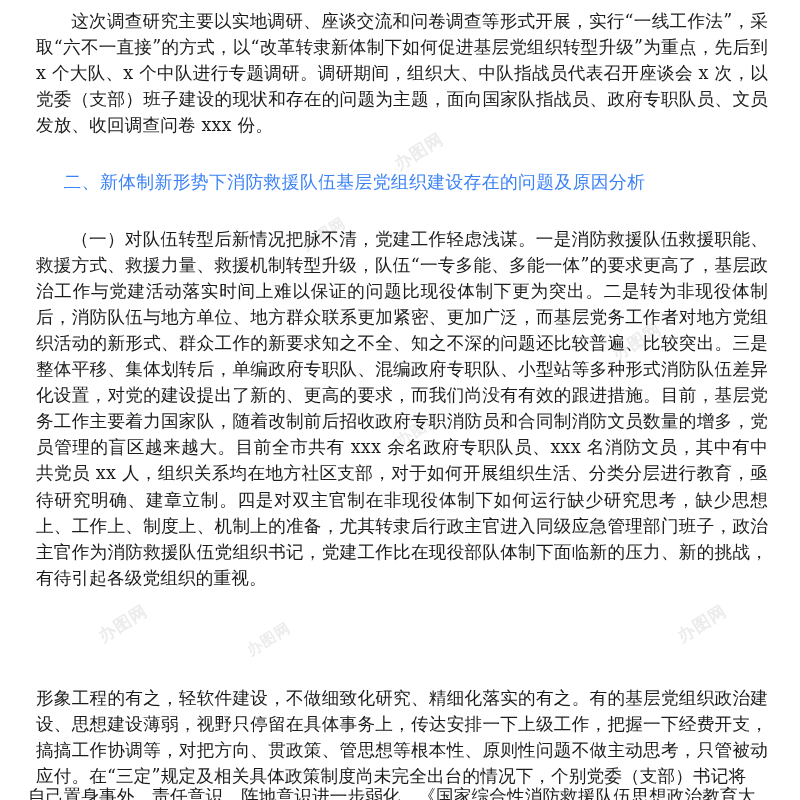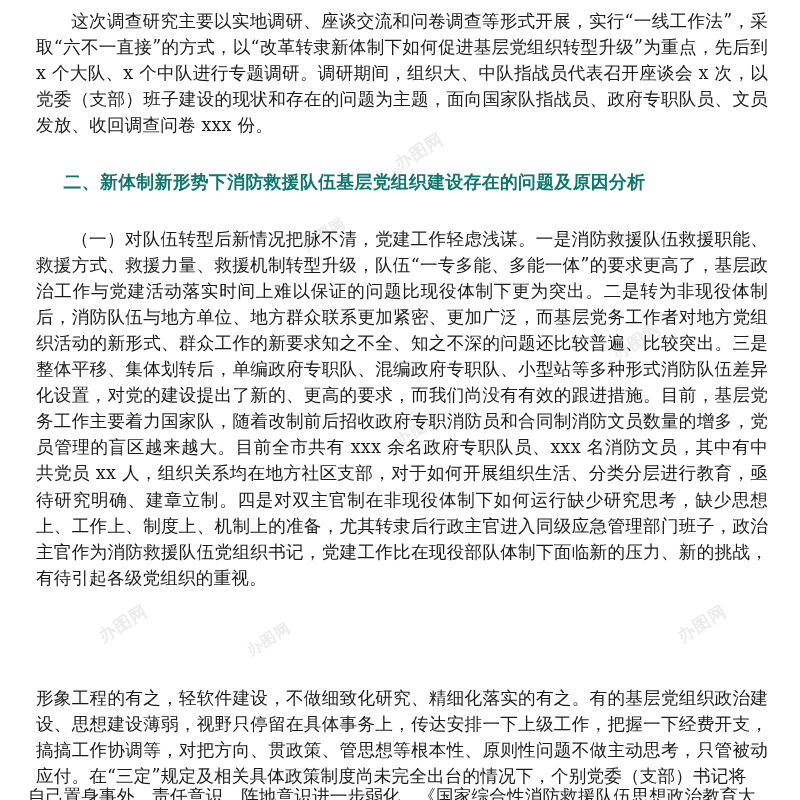--- a/index.html
+++ b/index.html
@@ -63,24 +63,24 @@
     text-indent: 2em;
     -webkit-font-smoothing: antialiased;
   }
 
   p.para.flush { text-indent: 0; }
 
   
   p.heading {
     margin: 0;
     padding: 0;
-    color: #0f766e;
+    color: #3b82f6;
     font-size: 17.8px;
     line-height: 26.1px;
-    font-weight: 700;
+    font-weight: 400;
     text-indent: 2em;
     letter-spacing: .4px;
     text-align: left;
   }
 
   .b { font-weight: 400; }
 
   
   .gap-heading-top { height: 23px; }
   .gap-heading-bot { height: 22px; }

